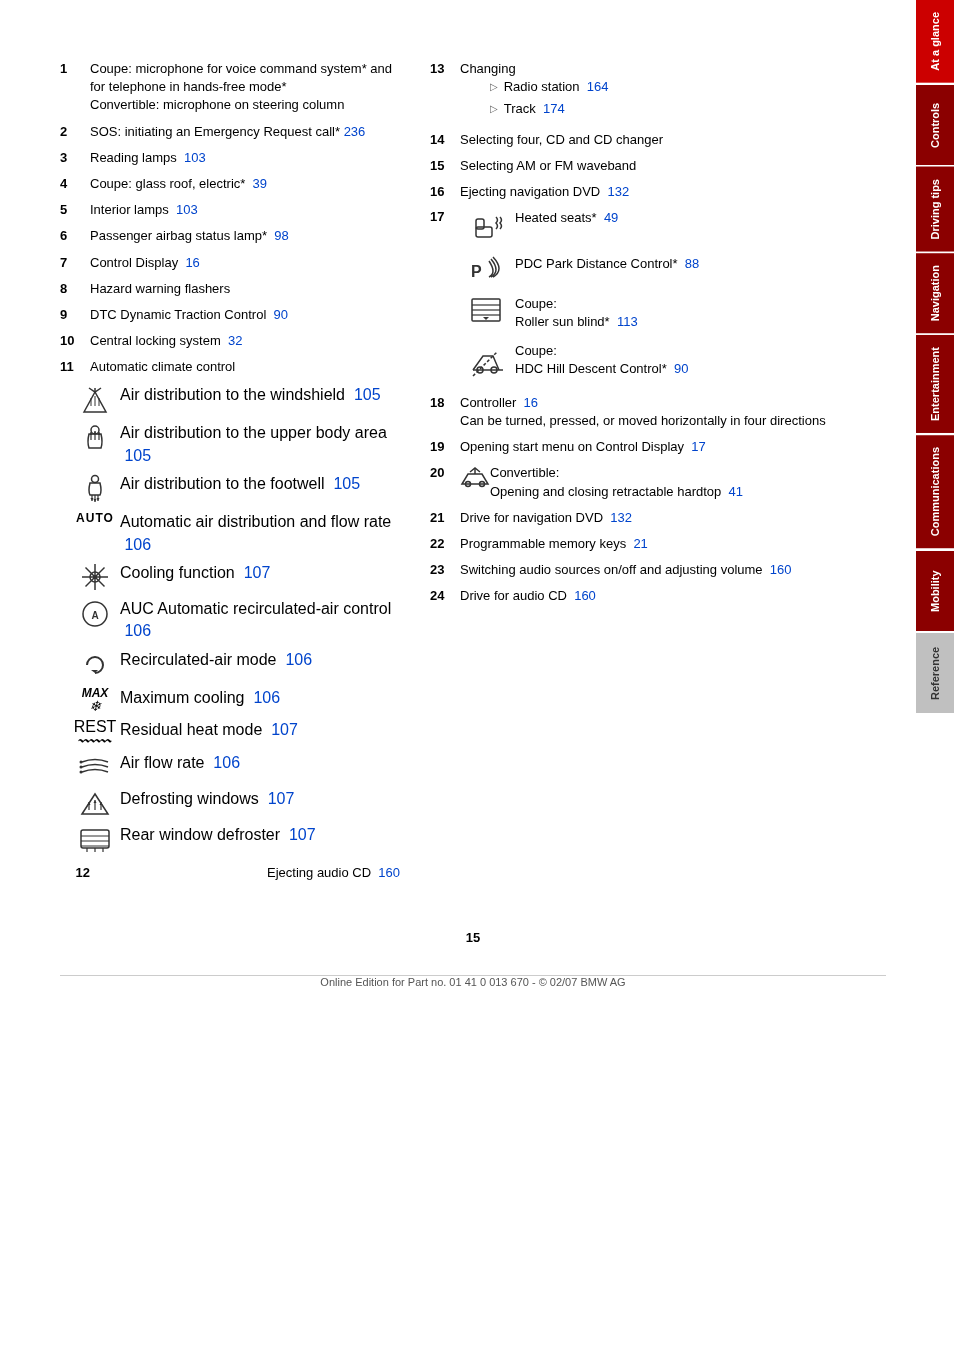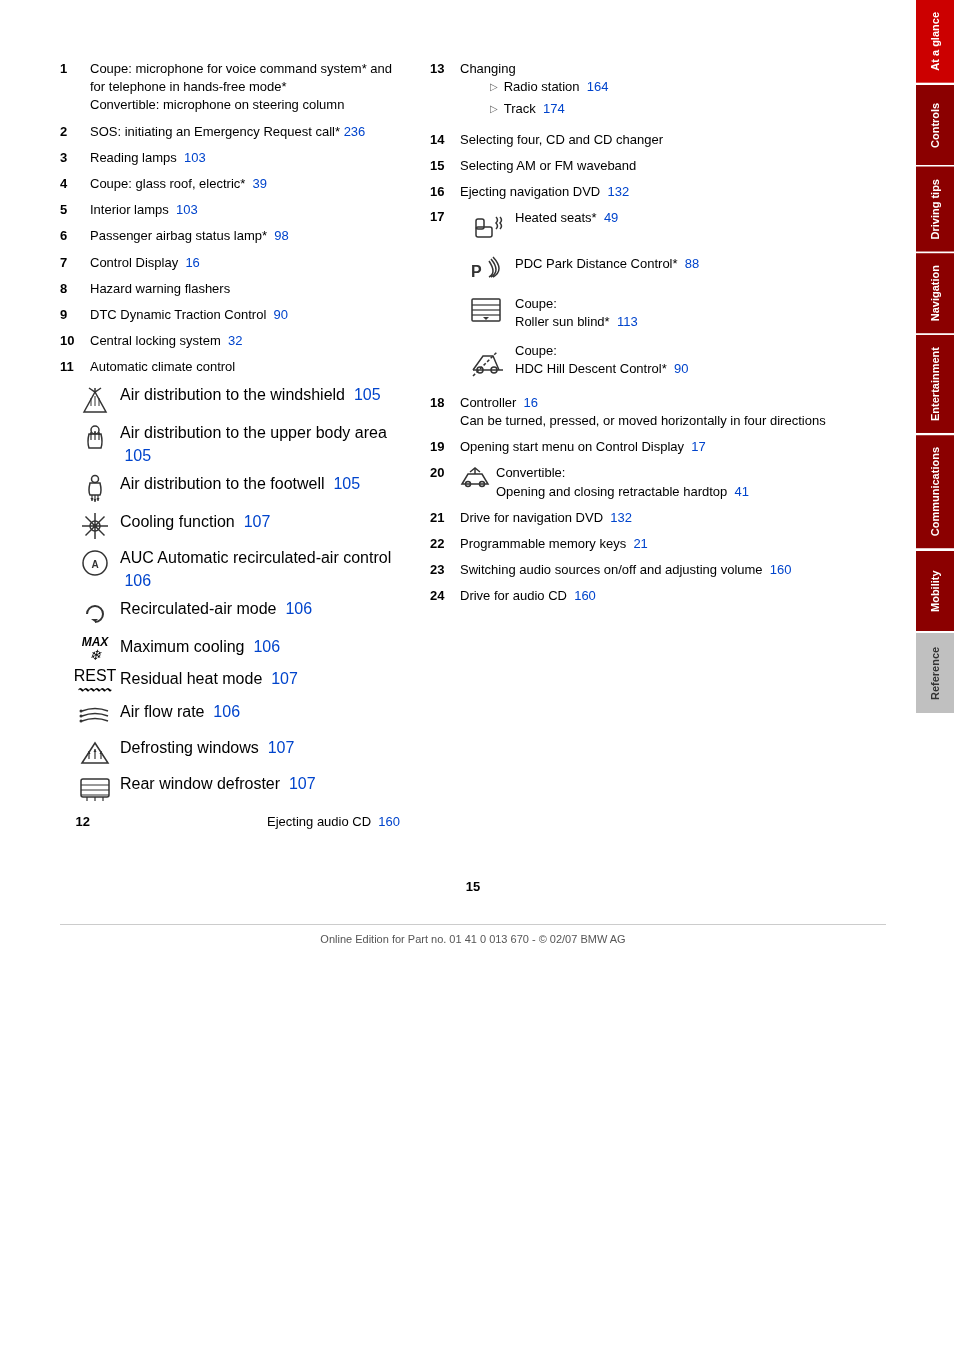--- a/index.html
+++ b/index.html
@@ -111,21 +111,20 @@
       font-size: 10px;
       margin-top: 2px;
     }
 
     .page-footer {
       text-align: center;
       font-size: 11px;
       color: #555;
       margin-top: 30px;
       border-top: 1px solid #ccc;
-      padding-top: 8px;
     }
     .page-num {
       font-size: 13px;
       font-weight: bold;
       text-align: center;
       margin-bottom: 4px;
     }
 
     
     .right-icon-row {
@@ -262,20 +261,26 @@
             <line x1="16" y1="29" x2="16" y2="22" stroke="#333" stroke-width="1.2"></line>
             <line x1="19" y1="28" x2="19" y2="22" stroke="#333" stroke-width="1.2"></line>
             <polygon points="13,28 11.5,25 14.5,25" fill="#333"></polygon>
             <polygon points="16,29 14.5,26 17.5,26" fill="#333"></polygon>
             <polygon points="19,28 17.5,25 20.5,25" fill="#333"></polygon>
           </svg>
         </div>
         <span class="icon-label">Air distribution to the footwell &nbsp;<a class="page-link">105</a></span>
       </div>
 
+      <div class="icon-row">
+        <div class="icon-cell">
+          <span style="font-weight:bold;font-size:12px;letter-spacing:1px;">AUTO</span>
+        </div>
+        <span class="icon-label">Automatic air distribution and flow rate &nbsp;<a class="page-link">106</a></span>
+      </div>
 
       <div class="icon-row">
         <div class="icon-cell">
           <svg width="30" height="30" viewBox="0 0 30 30">
             <line x1="15" y1="2" x2="15" y2="28" stroke="#333" stroke-width="1.5"></line>
             <line x1="2" y1="15" x2="28" y2="15" stroke="#333" stroke-width="1.5"></line>
             <line x1="5.5" y1="5.5" x2="24.5" y2="24.5" stroke="#333" stroke-width="1.5"></line>
             <line x1="24.5" y1="5.5" x2="5.5" y2="24.5" stroke="#333" stroke-width="1.5"></line>
             <circle cx="15" cy="15" r="5" fill="none" stroke="#333" stroke-width="1.5"></circle>
             <circle cx="15" cy="15" r="2" fill="#333"></circle>
@@ -485,21 +490,21 @@
         </span>
       </div>
       <div class="list-item">
         <span class="list-num">19</span>
         <span class="list-text">
           Opening start menu on Control Display &nbsp;<a class="page-link">17</a>
         </span>
       </div>
       <div class="list-item">
         <span class="list-num">20</span>
-        <span style="display:flex;align-items:flex-start;gap:6px;flex:1;">
+        <span style="display:flex;align-items:flex-start;flex:1;">
           <span style="margin-top:2px;">
             <svg width="30" height="24" viewBox="0 0 30 24">
 
               <path d="M2,18 L8,8 L22,8 L28,18 Z" fill="none" stroke="#333" stroke-width="1.5"></path>
               <circle cx="8" cy="18" r="2.5" fill="none" stroke="#333" stroke-width="1.5"></circle>
               <circle cx="22" cy="18" r="2.5" fill="none" stroke="#333" stroke-width="1.5"></circle>
               <path d="M10,6 L15,2 L20,6" fill="none" stroke="#333" stroke-width="1.5"></path>
               <line x1="15" y1="2" x2="15" y2="8" stroke="#333" stroke-width="1.5"></line>
             </svg>
           </span>

